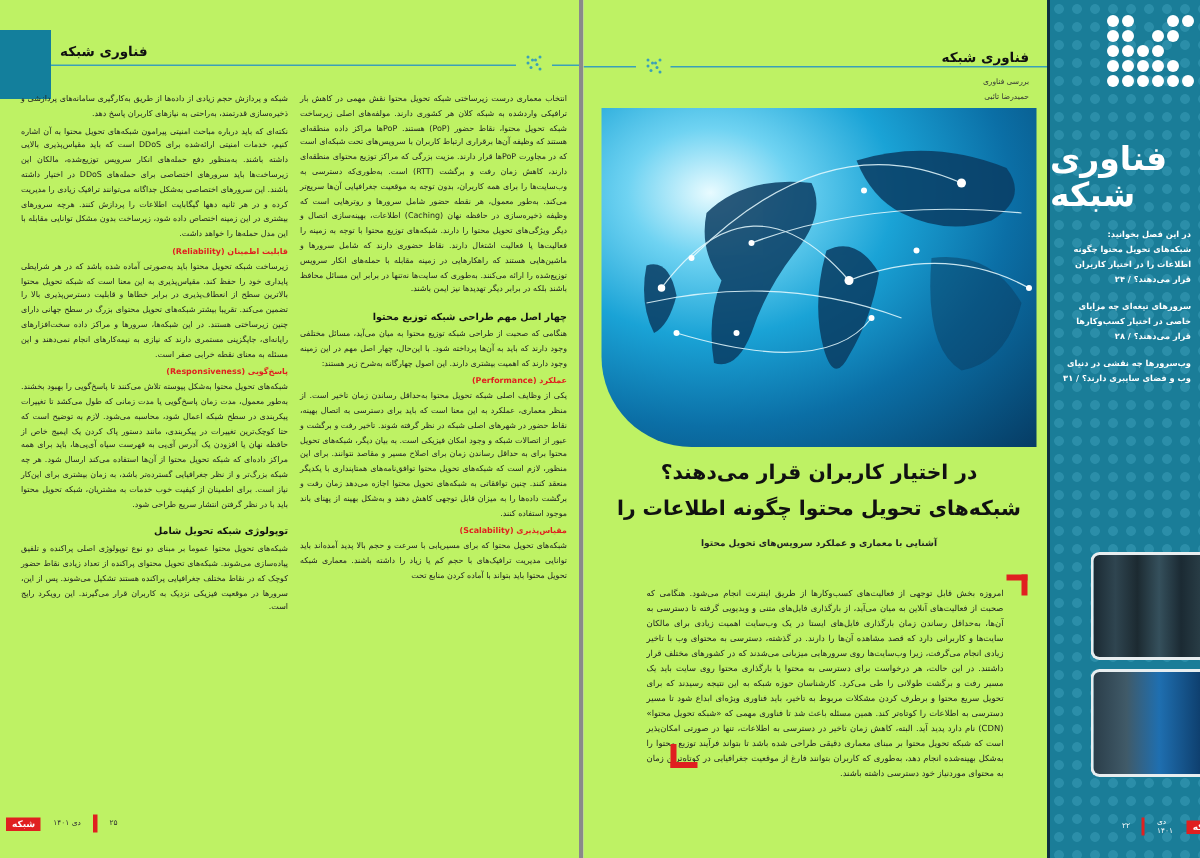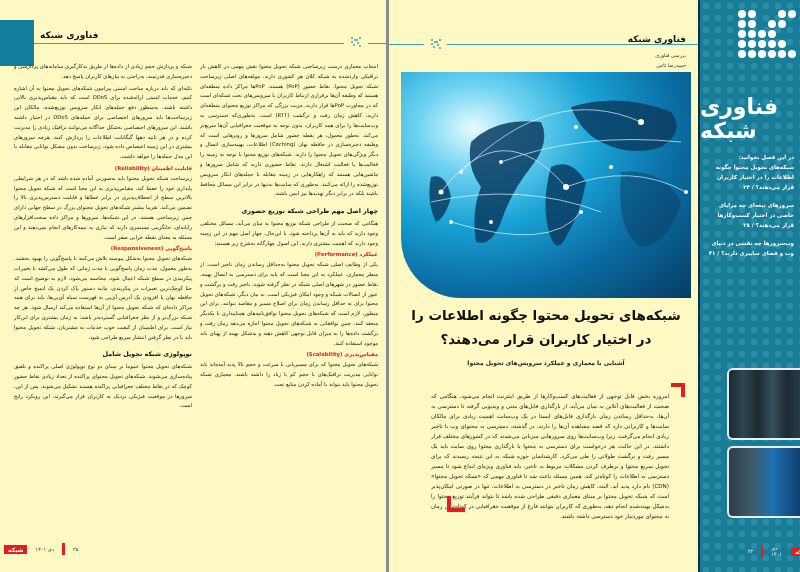--- a/index.html
+++ b/index.html
@@ -1,17 +1,17 @@
 <!DOCTYPE html>
 <html><head>
 <meta charset="utf-8">
 <style>
   html,body{margin:0;padding:0;}
   body{width:800px;height:572px;position:relative;overflow:hidden;background:#fff;font-family:"DejaVu Sans",sans-serif;}
-  .page{position:absolute;top:0;height:572px;background:#fef9c3;overflow:hidden;}
+  .page{position:absolute;top:0;height:572px;background:#bef264;overflow:hidden;}
   #left-page{left:0;width:387px;}
   #right-page{left:389px;width:311px;}
   .spine{position:absolute;left:386px;top:0;width:3px;height:572px;background:#8a8a8a;}
   
   .teal-block{position:absolute;left:0;top:20px;width:34px;height:46px;background:#137f9c;}
   .section-title{position:absolute;font-weight:bold;font-size:9px;color:#111;direction:rtl;}
   #left-section-title{left:40px;top:30px;}
   .hline{position:absolute;height:1px;background:#3aa0b8;}
   .logo-mini{position:absolute;width:14px;height:14px;}
   .col{position:absolute;direction:rtl;text-align:justify;font-size:5.3px;line-height:9.8px;color:#222;}
@@ -54,21 +54,21 @@
         <circle cx="8" cy="5" r="1"></circle>
         <circle cx="3" cy="7" r="1"></circle>
         <circle cx="5" cy="10" r="1"></circle>
         <circle cx="11" cy="11" r="1"></circle>
       </g>
   </svg>
   <div class="hline" style="left:368px;top:43px;width:19px;"></div>
 
   <div class="col" style="left:200px;top:62px;width:178px;">
     <p>انتخاب معماری درست زیرساختی شبکه تحویل محتوا نقش مهمی در کاهش بار ترافیکی واردشده به شبکه کلان هر کشوری دارند. مولفه‌های اصلی زیرساخت شبکه تحویل محتوا، نقاط حضور (PoP) هستند. PoPها مراکز داده منطقه‌ای هستند که وظیفه آن‌ها برقراری ارتباط کاربران با سرویس‌های تحت شبکه‌ای است که در مجاورت PoPها قرار دارند. مزیت بزرگی که مراکز توزیع محتوای منطقه‌ای دارند، کاهش زمان رفت و برگشت (RTT) است. به‌طوری‌که دسترسی به وب‌سایت‌ها را برای همه کاربران، بدون توجه به موقعیت جغرافیایی آن‌ها سریع‌تر می‌کند. به‌طور معمول، هر نقطه حضور شامل سرورها و روترهایی است که وظیفه ذخیره‌سازی در حافظه نهان (Caching) اطلاعات، بهینه‌سازی اتصال و دیگر ویژگی‌های تحویل محتوا را دارند. شبکه‌های توزیع محتوا با توجه به زمینه را فعالیت‌ها یا فعالیت اشتغال دارند. نقاط حضوری دارند که شامل سرورها و ماشین‌هایی هستند که راهکارهایی در زمینه مقابله با حمله‌های انکار سرویس توزیع‌شده را ارائه می‌کنند. به‌طوری که سایت‌ها نه‌تنها در برابر این مسائل محافظ باشند بلکه در برابر دیگر تهدیدها نیز ایمن باشند.</p>
-    <div class="sub-h">چهار اصل مهم طراحی شبکه توزیع حضوری</div>
+    <div class="sub-h">چهار اصل مهم طراحی شبکه توزیع محتوا</div>
     <p>هنگامی که صحبت از طراحی شبکه توزیع محتوا به میان می‌آید، مسائل مختلفی وجود دارند که باید به آن‌ها پرداخته شود. با این‌حال، چهار اصل مهم در این زمینه وجود دارند که اهمیت بیشتری دارند. این اصول چهارگانه به‌شرح زیر هستند:</p>
     <div class="red-h">عملکرد (Performance)</div>
     <p>یکی از وظایف اصلی شبکه تحویل محتوا به‌حداقل رساندن زمان تاخیر است. از منظر معماری، عملکرد به این معنا است که باید برای دسترسی به اتصال بهینه، نقاط حضور در شهرهای اصلی شبکه در نظر گرفته شوند. تاخیر رفت و برگشت و عبور از اتصالات شبکه و وجود امکان فیزیکی است. به بیان دیگر، شبکه‌های تحویل محتوا برای به حداقل رساندن زمان برای اصلاح مسیر و مقاصد نتوانند. برای این منظور، لازم است که شبکه‌های تحویل محتوا توافق‌نامه‌های همتاپنداری با یکدیگر منعقد کنند. چنین توافقاتی به شبکه‌های تحویل محتوا اجازه می‌دهد زمان رفت و برگشت داده‌ها را به میزان قابل توجهی کاهش دهند و به‌شکل بهینه از پهنای باند موجود استفاده کنند.</p>
     <div class="red-h">مقیاس‌پذیری (Scalability)</div>
     <p>شبکه‌های تحویل محتوا که برای مسیریابی با سرعت و حجم بالا پدید آمده‌اند باید توانایی مدیریت ترافیک‌های با حجم کم یا زیاد را داشته باشند. معماری شبکه تحویل محتوا باید بتواند با آماده کردن منابع تحت</p>
   </div>
 
   <div class="col" style="left:14px;top:62px;width:178px;">
     <p>شبکه و پردازش حجم زیادی از داده‌ها از طریق به‌کارگیری سامانه‌های پردازشی و ذخیره‌سازی قدرتمند، به‌راحتی به نیازهای کاربران پاسخ دهد.</p>
     <p>نکته‌ای که باید درباره مباحث امنیتی پیرامون شبکه‌های تحویل محتوا به آن اشاره کنیم، خدمات امنیتی ارائه‌شده برای DDoS است که باید مقیاس‌پذیری بالایی داشته باشند. به‌منظور دفع حمله‌های انکار سرویس توزیع‌شده، مالکان این زیرساخت‌ها باید سرورهای اختصاصی برای حمله‌های DDoS در اختیار داشته باشند. این سرورهای اختصاصی به‌شکل جداگانه می‌توانند ترافیک زیادی را مدیریت کرده و در هر ثانیه دهها گیگابایت اطلاعات را پردازش کنند. هرچه سرورهای بیشتری در این زمینه اختصاص داده شود، زیرساخت بدون مشکل توانایی مقابله با این مدل حمله‌ها را خواهد داشت.</p>
@@ -136,22 +136,22 @@
         <circle cx="210" cy="95" r="2"></circle>
           <circle cx="50" cy="150" r="2"></circle>
           <circle cx="180" cy="140" r="2"></circle>
         <circle cx="285" cy="120" r="2"></circle>
           <circle cx="90" cy="150" r="2"></circle>
       </g>
     </svg>
   </div>
 
   <div class="headline">
+    <div>در اختیار کاربران قرار می‌دهند؟</div>
     <div>شبکه‌های تحویل محتوا چگونه اطلاعات را</div>
-    <div>در اختیار کاربران قرار می‌دهند؟</div>
   </div>
   <div class="subhead">آشنایی با معماری و عملکرد سرویس‌های تحویل محتوا</div>
 
   <div class="corner" style="left:282px;top:383px;width:14px;height:4px;"></div>
   <div class="corner" style="left:292px;top:383px;width:4px;height:14px;"></div>
 
   <div class="col" style="left:42px;top:391px;width:238px;font-size:5.6px;line-height:10px;">
     <p>امروزه بخش قابل توجهی از فعالیت‌های کسب‌وکارها از طریق اینترنت انجام می‌شود. هنگامی که صحبت از فعالیت‌های آنلاین به میان می‌آید، از بارگذاری فایل‌های متنی و ویدیویی گرفته تا دسترسی به آن‌ها، به‌حداقل رساندن زمان بارگذاری فایل‌های ایستا در یک وب‌سایت اهمیت زیادی برای مالکان سایت‌ها و کاربرانی دارد که قصد مشاهده آن‌ها را دارند. در گذشته، دسترسی به محتوای وب با تاخیر زیادی انجام می‌گرفت، زیرا وب‌سایت‌ها روی سرورهایی میزبانی می‌شدند که در کشورهای مختلف قرار داشتند. در این حالت، هر درخواست برای دسترسی به محتوا یا بارگذاری محتوا روی سایت باید یک مسیر رفت و برگشت طولانی را طی می‌کرد. کارشناسان حوزه شبکه به این نتیجه رسیدند که برای تحویل سریع محتوا و برطرف کردن مشکلات مربوط به تاخیر، باید فناوری ویژه‌ای ابداع شود تا مسیر دسترسی به اطلاعات را کوتاه‌تر کند. همین مسئله باعث شد تا فناوری مهمی که «شبکه تحویل محتوا» (CDN) نام دارد پدید آید. البته، کاهش زمان تاخیر در دسترسی به اطلاعات، تنها در صورتی امکان‌پذیر است که شبکه تحویل محتوا بر مبنای معماری دقیقی طراحی شده باشد تا بتواند فرآیند توزیع محتوا را به‌شکل بهینه‌شده انجام دهد، به‌طوری که کاربران بتوانند فارغ از موقعیت جغرافیایی در کوتاه‌ترین زمان به محتوای موردنیاز خود دسترسی داشته باشند.</p>
   </div>
 

